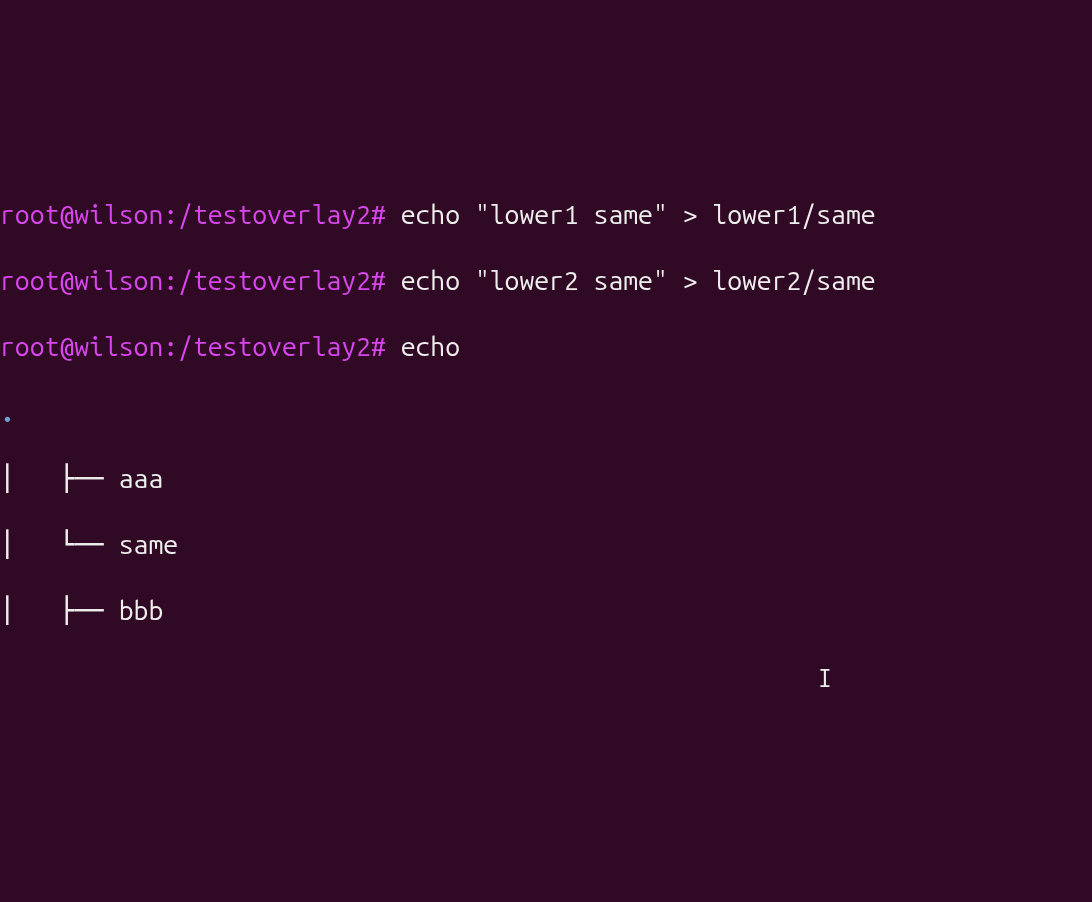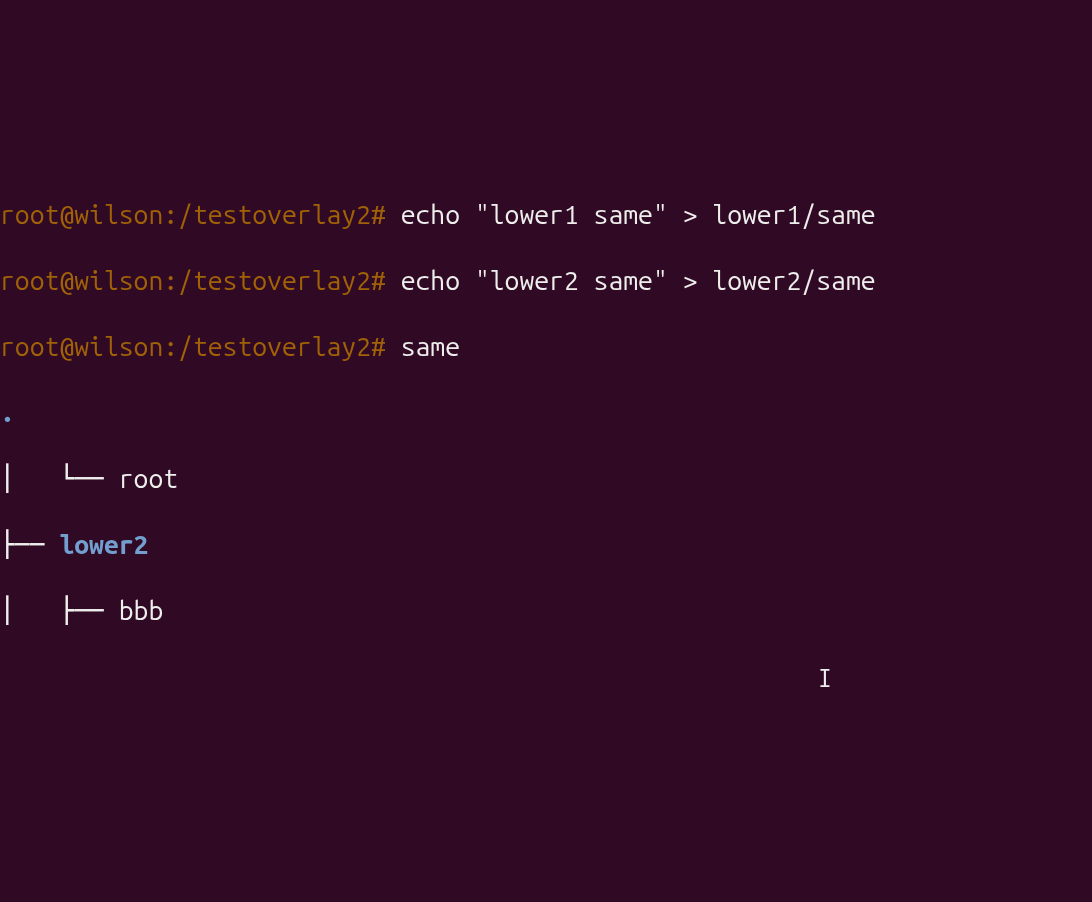--- a/index.html
+++ b/index.html
@@ -12,44 +12,44 @@
     font-size: 26.5px;
     line-height: 33px;
     color: #eeeeec;
     white-space: pre;
     overflow: hidden;
   }
   .terminal {
     padding: 0;
   }
   .line { white-space: pre; }
-  .user { color: #a16207; }
+  .user { color: #d946ef; }
   .plain { color: #eeeeec; }
   .dir { color: #729fcf; font-weight: bold; }
   .text-cursor {
     position: absolute;
     color: #eeeeec;
     font-size: 26.5px;
     pointer-events: none;
     transform: translate(-50%, -50%);
     line-height: 1;
   }
 </style>
 </head>
 <body>
 
 
 
 <div class="terminal">
 <div class="line"><span class="user">root@wilson:/testoverlay2#</span><span class="plain"> echo "lower1 same" &gt; lower1/same</span></div>
 <div class="line"><span class="user">root@wilson:/testoverlay2#</span><span class="plain"> echo "lower2 same" &gt; lower2/same</span></div>
-<div class="line"><span class="user">root@wilson:/testoverlay2#</span><span class="plain"> same</span></div>
+<div class="line"><span class="user">root@wilson:/testoverlay2#</span><span class="plain"> echo</span></div>
 <div class="line"><span class="dir">.</span></div>
-<div class="line"><span class="plain">│   </span><span class="plain">└── </span><span class="plain">root</span></div>
-<div class="line"><span class="plain">├── </span><span class="dir">lower2</span></div>
+<div class="line"><span class="plain">│   </span><span class="plain">├── </span><span class="plain">aaa</span></div>
+<div class="line"><span class="plain">│   </span><span class="plain">└── </span><span class="plain">same</span></div>
 <div class="line"><span class="plain">│   </span><span class="plain">├── </span><span class="plain">bbb</span></div>
 
 
 
 
 
 
 
 
 

